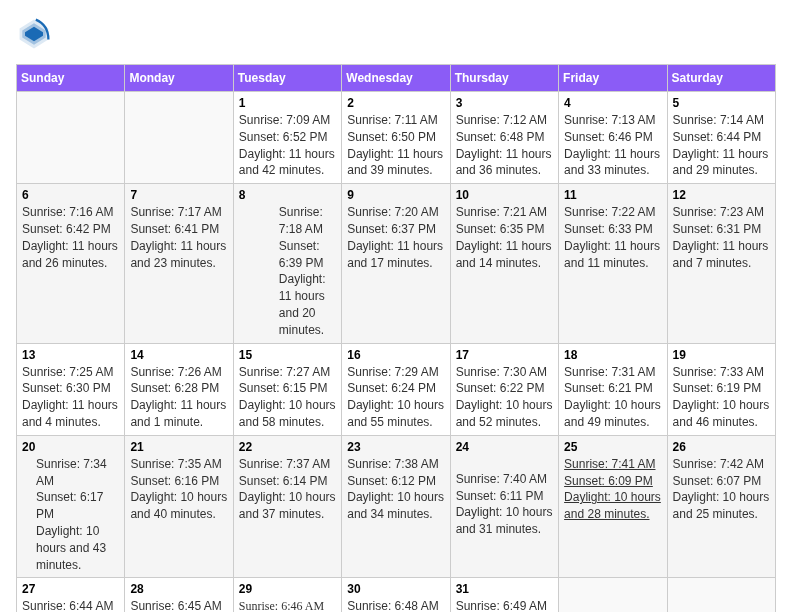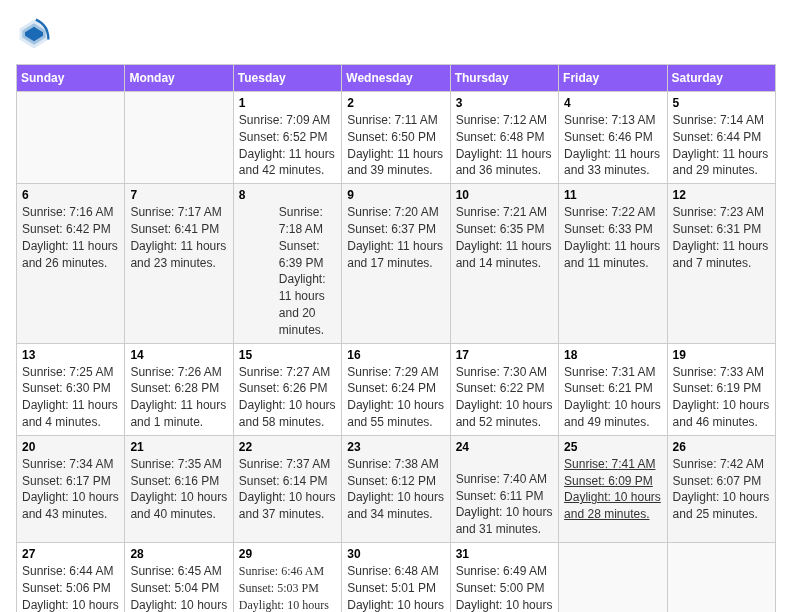--- a/index.html
+++ b/index.html
@@ -208,21 +208,21 @@
         </td>
         <td>
           <span class="day-num">14</span>
           <div class="day-info" style="white-space: pre-line;">Sunrise: 7:26 AM
 Sunset: 6:28 PM
 Daylight: 11 hours and 1 minute.</div>
         </td>
         <td>
           <span class="day-num">15</span>
           <div class="day-info" style="white-space: pre-line;">Sunrise: 7:27 AM
-Sunset: 6:26 PM
+Sunset: 6:15 PM
 Daylight: 10 hours and 58 minutes.</div>
         </td>
         <td>
           <span class="day-num">16</span>
           <div class="day-info" style="white-space: pre-line;">Sunrise: 7:29 AM
 Sunset: 6:24 PM
 Daylight: 10 hours and 55 minutes.</div>
         </td>
         <td>
           <span class="day-num">17</span>
@@ -239,21 +239,21 @@
         <td>
           <span class="day-num">19</span>
           <div class="day-info" style="white-space: pre-line;">Sunrise: 7:33 AM
 Sunset: 6:19 PM
 Daylight: 10 hours and 46 minutes.</div>
         </td>
       </tr>
       <tr>
         <td>
           <span class="day-num">20</span>
-          <div class="day-info" style="white-space: pre-line;">Sunrise: 7:34 AM
+          <div class="day-info" style="white-space: pre-line; margin-left: 14px;">Sunrise: 7:34 AM
 Sunset: 6:17 PM
 Daylight: 10 hours and 43 minutes.</div>
         </td>
         <td>
           <span class="day-num">21</span>
           <div class="day-info" style="white-space: pre-line;">Sunrise: 7:35 AM
 Sunset: 6:16 PM
 Daylight: 10 hours and 40 minutes.</div>
         </td>
         <td>

